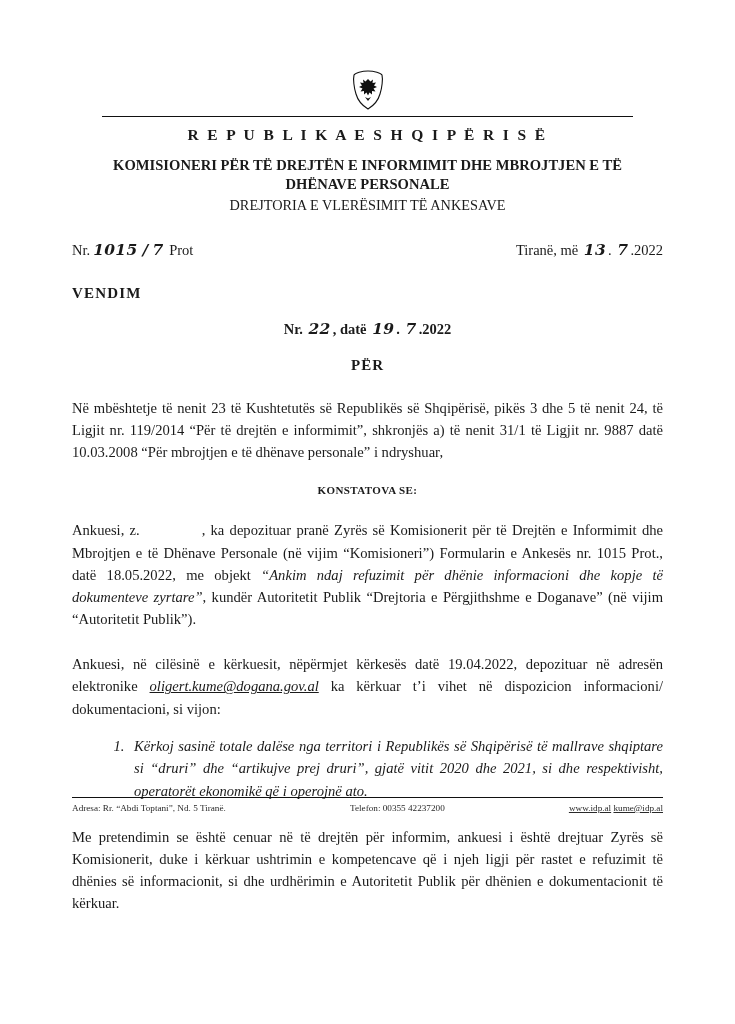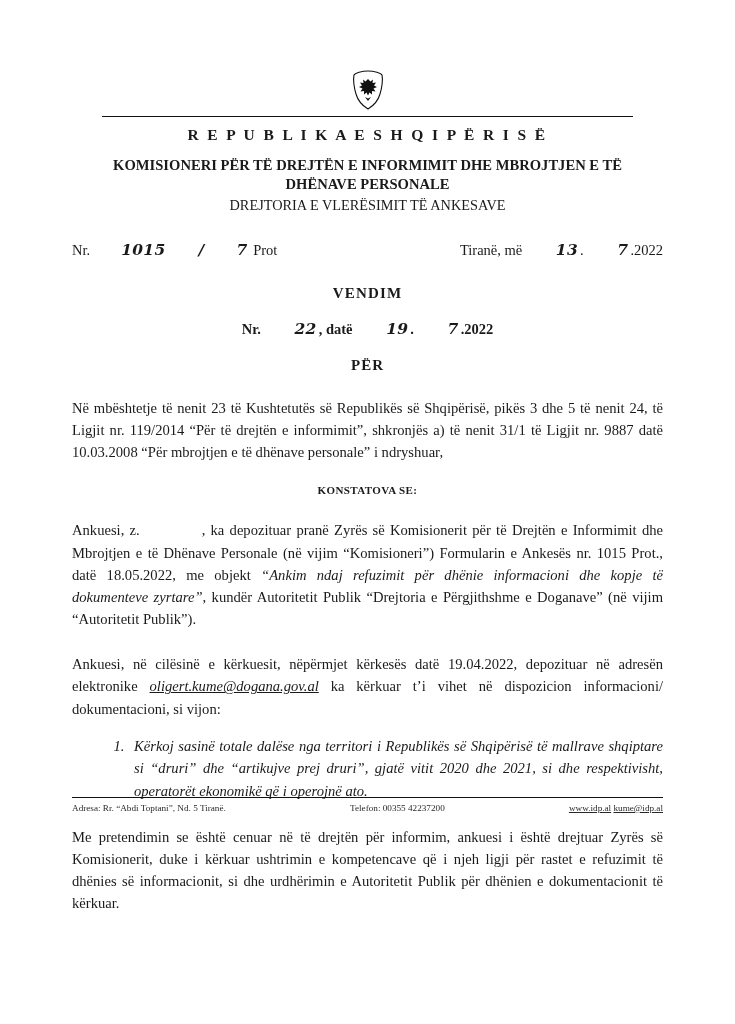--- a/index.html
+++ b/index.html
@@ -77,31 +77,29 @@
     font-size: 14.5px;
   }
   .protline .left, .protline .right { white-space: nowrap; }
   .hand {
     font-family: "DejaVu Serif", serif;
     font-style: italic;
     font-weight: bold;
     font-size: 15.5px;
     letter-spacing: .3px;
     padding: 0 2px;
-    margin-left: 28px;
   }
   .slashbox {
     display: inline-block;
     position: relative;
     padding: 0 3px;
   }
 
   
   .vendim {
-    text-align: center;
     font-weight: bold;
     font-size: 15px;
     letter-spacing: 1.2px;
     margin-top: 26px;
   }
   .nrdate {
     text-align: center;
     font-size: 14.5px;
     font-weight: bold;
     margin-top: 17px;

